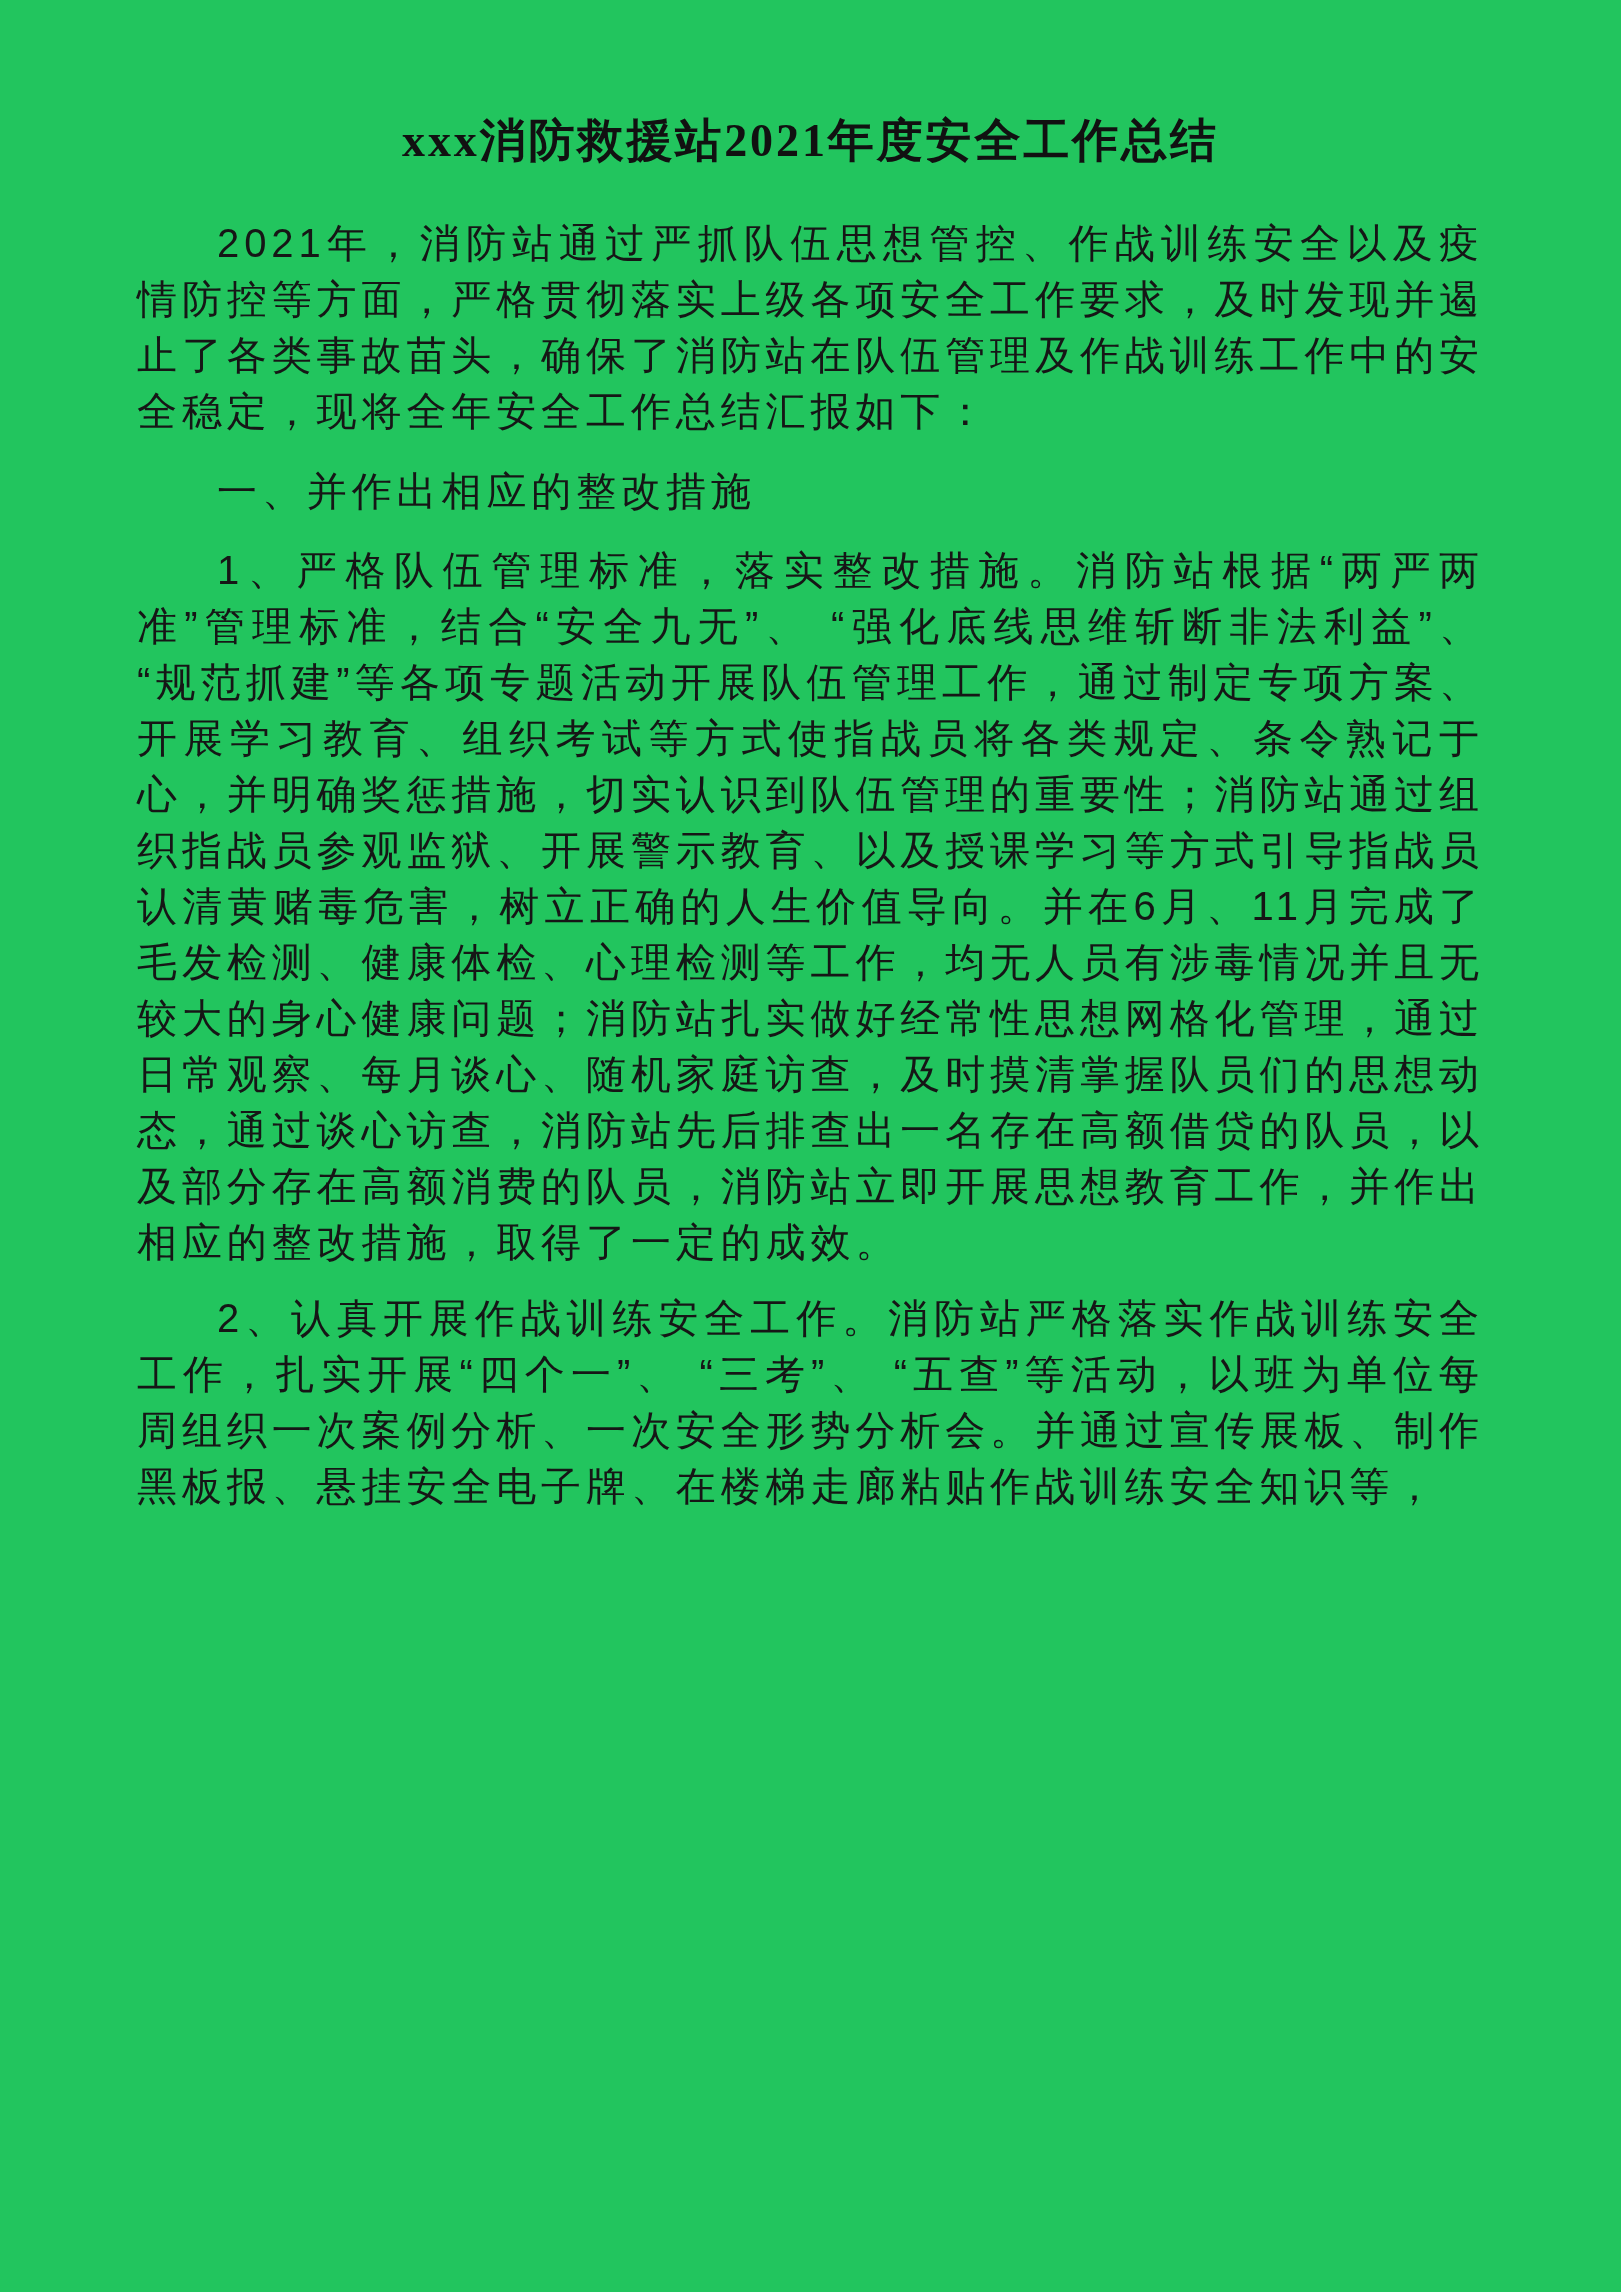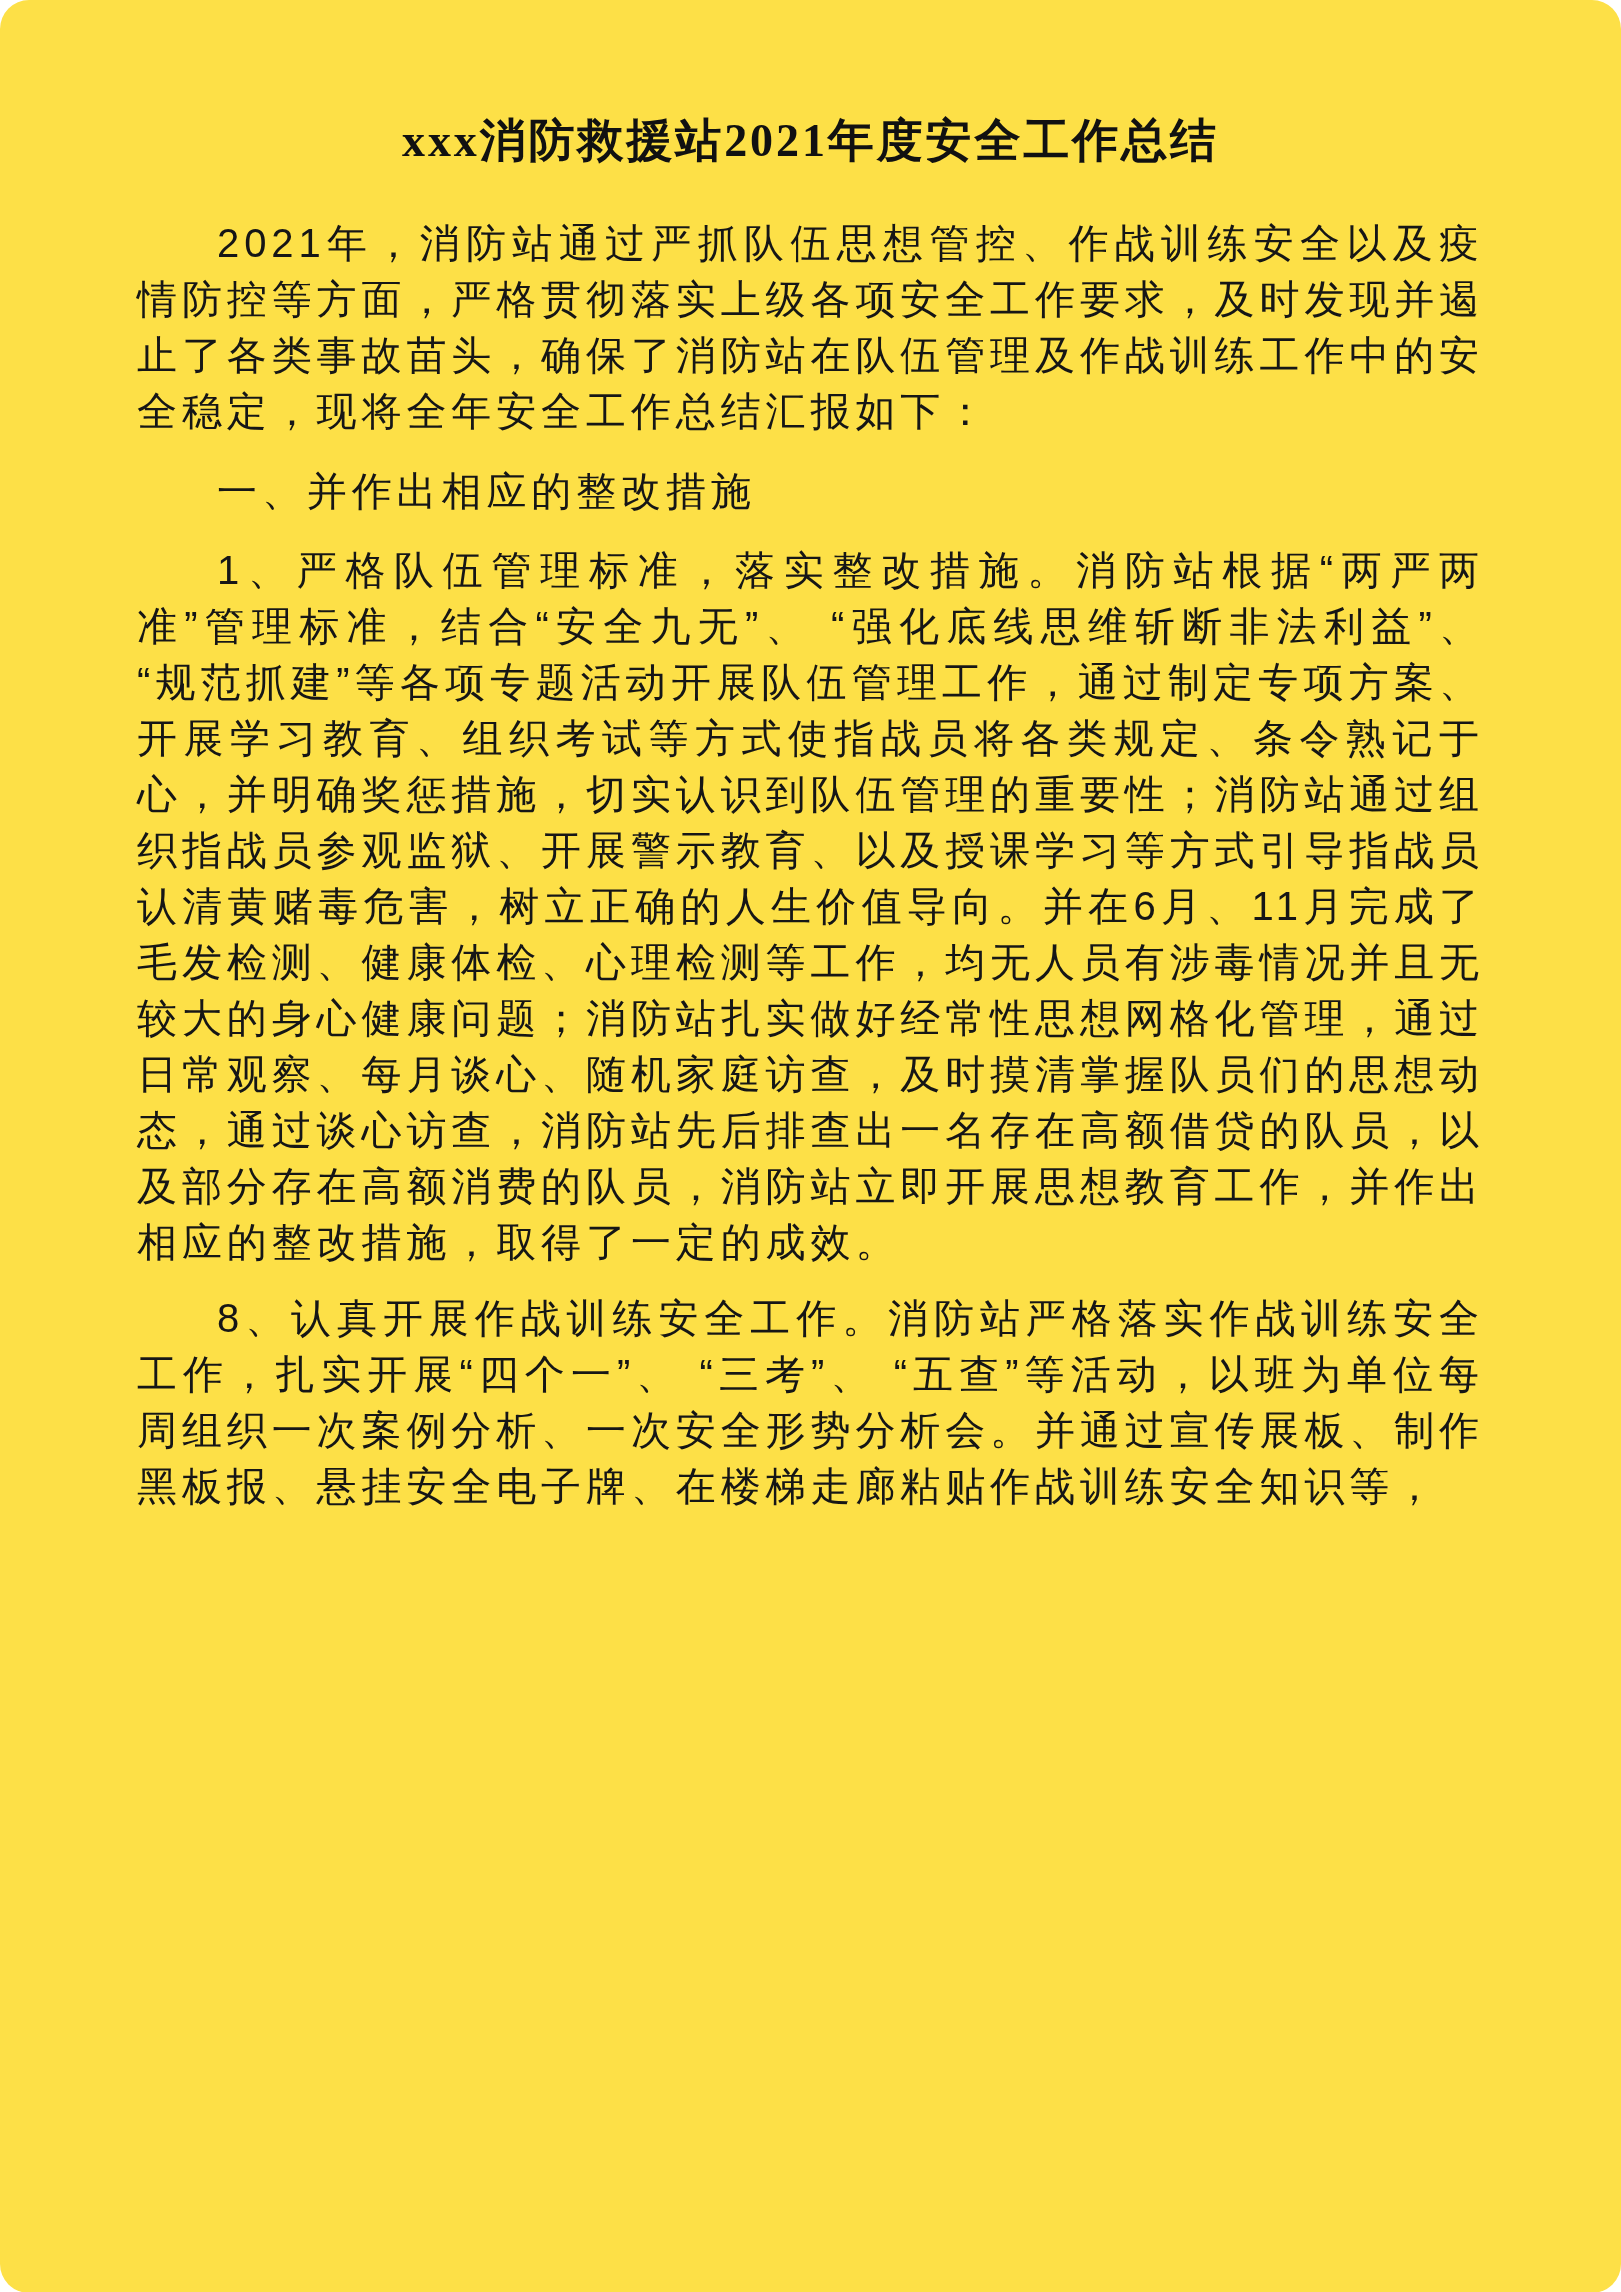--- a/index.html
+++ b/index.html
@@ -7,24 +7,23 @@
     padding: 0;
     background: #ffffff;
   }
   .page {
     position: relative;
     width: 1621px;
     height: 2293px;
     box-sizing: border-box;
     margin: 0 auto;
     padding: 110px 137px 0 137px;
-    background: #fde047;
+    background: #22c55e;
     color: #1a1a1a;
     overflow: hidden;
-    border-radius: 29px;
   }
   .doc-title {
     margin: 0 0 43px 0;
     text-align: center;
     font-family: "Liberation Serif", "DejaVu Serif", serif;
     font-size: 46px;
     font-weight: 700;
     letter-spacing: 2.9px;
     color: #111111;
   }
@@ -48,16 +47,16 @@
 </style>
 </head>
 <body>
 
 <div class="page">
   <h1 class="doc-title">xxx消防救援站2021年度安全工作总结</h1>
   <div class="doc-body">
       <p class="doc-para">2021年，消防站通过严抓队伍思想管控、作战训练安全以及疫情防控等方面，严格贯彻落实上级各项安全工作要求，及时发现并遏止了各类事故苗头，确保了消防站在队伍管理及作战训练工作中的安全稳定，现将全年安全工作总结汇报如下：</p>
       <p class="doc-heading">一、并作出相应的整改措施</p>
       <p class="doc-para">1、严格队伍管理标准，落实整改措施。消防站根据“两严两准”管理标准，结合“安全九无”、 “强化底线思维斩断非法利益”、 “规范抓建”等各项专题活动开展队伍管理工作，通过制定专项方案、开展学习教育、组织考试等方式使指战员将各类规定、条令熟记于心，并明确奖惩措施，切实认识到队伍管理的重要性；消防站通过组织指战员参观监狱、开展警示教育、以及授课学习等方式引导指战员认清黄赌毒危害，树立正确的人生价值导向。并在6月、11月完成了毛发检测、健康体检、心理检测等工作，均无人员有涉毒情况并且无较大的身心健康问题；消防站扎实做好经常性思想网格化管理，通过日常观察、每月谈心、随机家庭访查，及时摸清掌握队员们的思想动态，通过谈心访查，消防站先后排查出一名存在高额借贷的队员，以及部分存在高额消费的队员，消防站立即开展思想教育工作，并作出相应的整改措施，取得了一定的成效。</p>
-      <p class="doc-para">8、认真开展作战训练安全工作。消防站严格落实作战训练安全工作，扎实开展“四个一”、 “三考”、 “五查”等活动，以班为单位每周组织一次案例分析、一次安全形势分析会。并通过宣传展板、制作黑板报、悬挂安全电子牌、在楼梯走廊粘贴作战训练安全知识等，</p>
+      <p class="doc-para">2、认真开展作战训练安全工作。消防站严格落实作战训练安全工作，扎实开展“四个一”、 “三考”、 “五查”等活动，以班为单位每周组织一次案例分析、一次安全形势分析会。并通过宣传展板、制作黑板报、悬挂安全电子牌、在楼梯走廊粘贴作战训练安全知识等，</p>
     </div>
 </div>
 
 
 </body></html>

